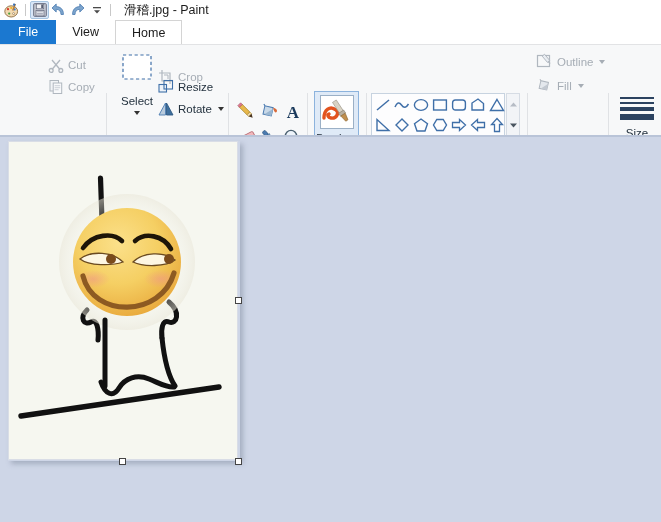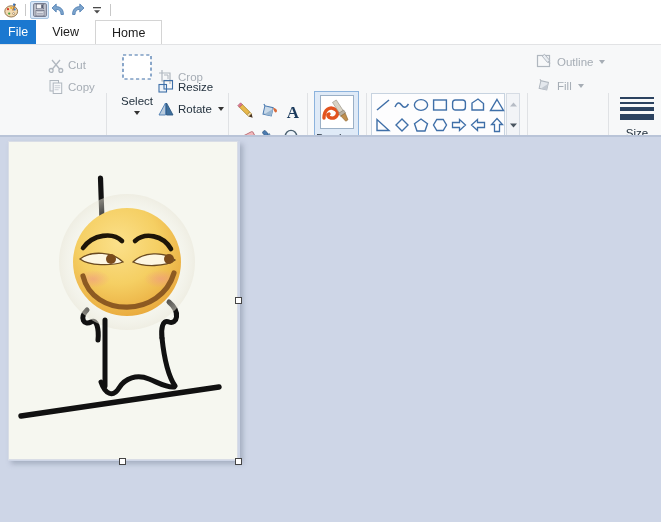--- a/index.html
+++ b/index.html
@@ -31,21 +31,21 @@
 
   
   .tabbar {
     position:absolute; left:0; top:20px; width:661px; height:24px;
     background:#ffffff; display:flex; align-items:flex-end;
   }
   .tab {
     height:24px; line-height:24px; padding:0 16px; font-size:12.5px; color:#1b1b1b;
     text-align:center; position:relative;
   }
-  .tab.file { background:#1b78d0; color:#ffffff; padding:0 8px; font-weight:normal; }
+  .tab.file { background:#1b78d0; color:#ffffff; padding:0 18px; font-weight:normal; }
   .tab.active {
     background:#ffffff; border-left:1px solid #d4d4d4; border-right:1px solid #d4d4d4;
     border-top:1px solid #d4d4d4;
   }
 
   
   .ribbon {
     position:absolute; left:0; top:44px; width:661px; height:92px;
     background:#f7f8f9; border-top:1px solid #e2e3e5;
   }
@@ -161,20 +161,21 @@
     </div>
 
     <div class="qat-btn">
       <svg width="12" height="12" viewBox="0 0 12 12">
         <rect x="2" y="3" width="8" height="1.3" fill="#4a4a4a"></rect>
         <path d="M3 6.2 L9 6.2 L6 9.4 Z" fill="#4a4a4a"></path>
       </svg>
     </div>
 
     <div class="tb-sep"></div>
+    <div class="title-text">滑稽.jpg - Paint</div>
   </div>
 
   <div class="tabbar">
     <div class="tab file">File</div>
     <div class="tab">View</div>
     <div class="tab active">Home</div>
   </div>
 
   <div class="ribbon">
 

